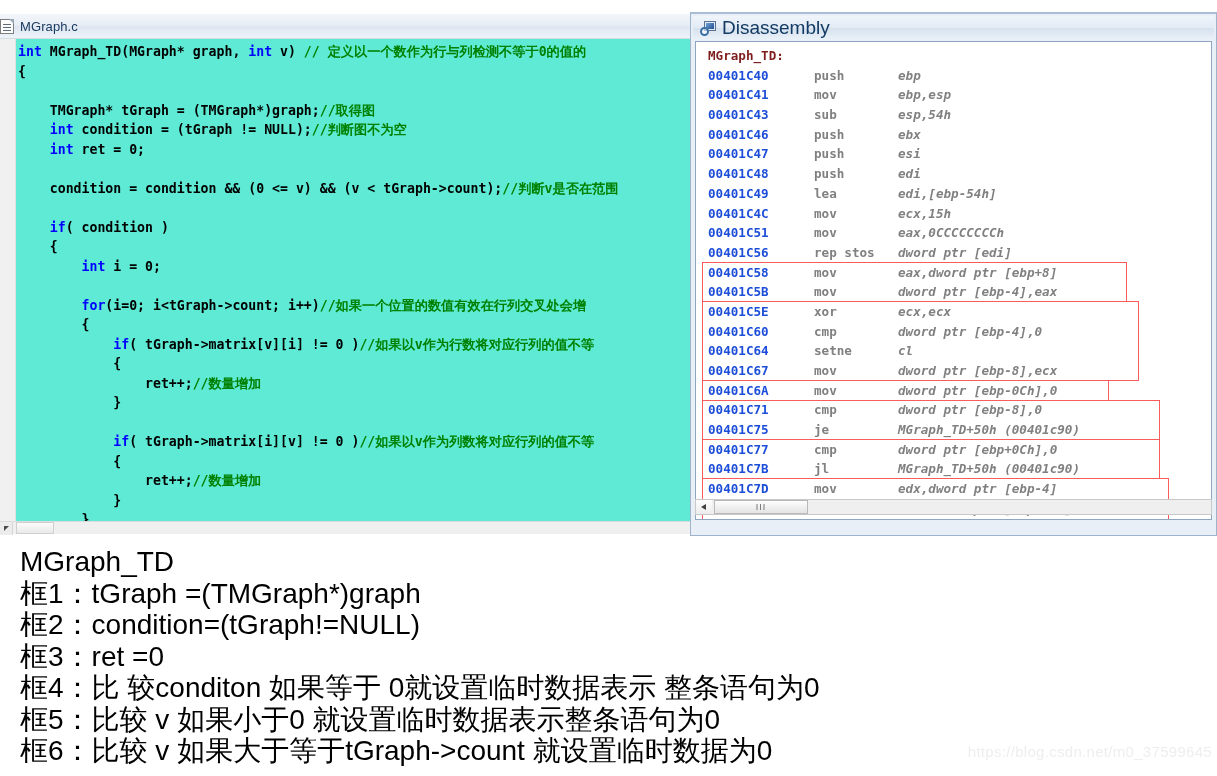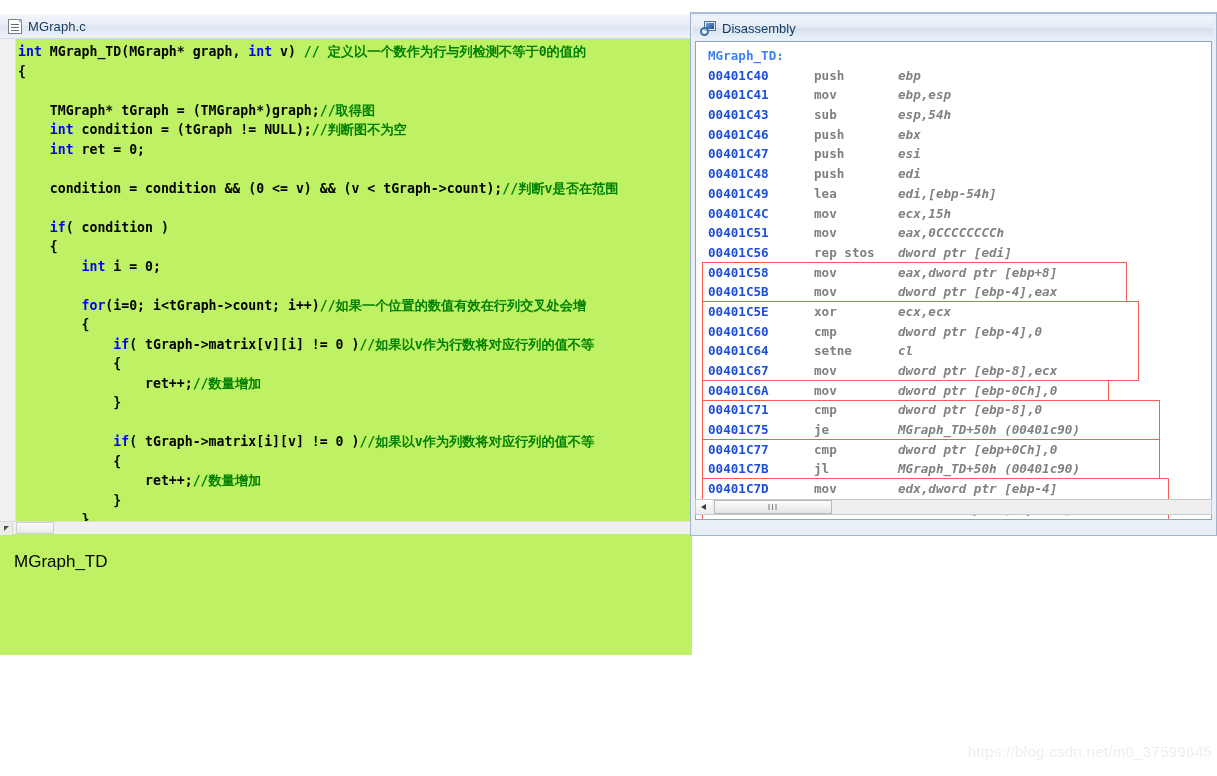--- a/index.html
+++ b/index.html
@@ -15,40 +15,40 @@
   
   #code-window {
     position: absolute; left: 0; top: 14px;
     width: 692px; height: 520px;
     background: #f6f6f6;
     border-right: 1px solid #b9c4d0;
   }
   #code-titlebar {
     position: absolute; left: 0; top: 0; width: 692px; height: 24px;
     background: linear-gradient(to bottom, #f3f6fa 0%, #e7edf5 48%, #dde6f1 52%, #eef3f9 100%);
-    display: flex; align-items: center; padding-left: 8px;
+    display: flex; align-items: center; padding-left: 0;
   }
   .file-icon {
     width: 14px; height: 15px; position: relative; flex: 0 0 auto; margin-right: 6px;
     background: #fdfdfd; border: 1px solid #7d7d7d;
   }
   .file-icon::before {
     content:""; position:absolute; right:-1px; top:-1px;
     border-left: 5px solid transparent; border-top: 5px solid #9aa6b4;
   }
   .file-icon::after {
     content:""; position:absolute; left:2px; top:4px; width:8px; height:1px;
     background:#5f6b78; box-shadow: 0 3px 0 #5f6b78, 0 6px 0 #5f6b78;
   }
   #code-title-text {
     font-size: 13px; color: #1c3b60; letter-spacing: .1px;
   }
   #code-body {
-    position: absolute; left: 0; top: 24px; width: 692px; height: 617px;
-    background: #bef264;
+    position: absolute; left: 0; top: 24px; width: 692px; height: 483px;
+    background: #5eead4;
     border-top: 1px solid #d3dbe3;
     overflow: hidden;
   }
   #code-gutter {
     position: absolute; left: 0; top: 0; width: 16px; height: 483px;
     background: #f0f0f0; border-right: 1px solid #e2e2e2;
   }
   #code-text {
     position: absolute; left: 18px; top: 3px; right: 0;
     font-family: "DejaVu Sans Mono", "Liberation Mono", monospace;
@@ -101,73 +101,73 @@
     background:#dfe9f5; border:1px solid #5a7290;
   }
   .disasm-icon .mon::after{
     content:""; position:absolute; left:1px; top:1px; width:8px; height:6px;
     background: linear-gradient(135deg,#6ea3d8,#23508f);
   }
   .disasm-icon .glass {
     position:absolute; left:0; bottom:0; width:9px; height:9px; border-radius:50%;
     border:2px solid #3a6ea5; background:rgba(255,255,255,.55);
   }
-  #disasm-title-text { font-size: 13px; color: #123a63; text-align: right; }
+  #disasm-title-text { font-size: 19px; color: #123a63; text-align: right; }
   #disasm-body {
     position: absolute; left: 4px; top: 27px; width: 517px; height: 479px;
     background: #ffffff;
     border: 1px solid #8ea6c2;
     overflow: hidden;
   }
   #disasm-text {
     position: absolute; left: 12px; top: 4px;
     font-family: "DejaVu Sans Mono", "Liberation Mono", monospace;
     font-size: 12.6px; line-height: 19.7px;
     white-space: pre; color: #808080; font-weight: bold;
   }
   #disasm-text .dln { display: block; height: 19.7px; }
-  #disasm-text .dln.label { color: #3b82f6; }
+  #disasm-text .dln.label { color: #7f1d1d; }
   #disasm-text .addr { display:inline-block; width: 86px; color:#1d4ed8; }
   #disasm-text .mn   { display:inline-block; width: 84px; color:#808080;margin-left:20px; }
   #disasm-text .op   { color:#808080;font-style:italic; }
   #disasm-hscroll {
     position: absolute; left: 4px; top: 485px; width: 517px; height: 16px;
     background: #efefef; border: 1px solid #c8c8c8;
     display: flex; align-items: center;
   }
   #disasm-hscroll .arrow-l {
     width: 16px; height: 14px; position: relative;
     background: linear-gradient(to bottom,#fdfdfd,#ececec);
   }
   #disasm-hscroll .arrow-l::after {
     content:""; position:absolute; left:5px; top:4px;
     border-top: 3.5px solid transparent; border-bottom: 3.5px solid transparent;
     border-right: 5px solid #404040;
   }
   #disasm-hscroll .thumb {
-    margin-left: 2px; width: 118px; height: 14px;
+    margin-left: 2px; width: 94px; height: 14px;
     background: linear-gradient(to bottom,#fdfdfd,#e4e4e4);
     border: 1px solid #b9b9b9;
     display:flex; align-items:center; justify-content:center;
     font-size: 9px; color:#6a6a6a; letter-spacing:1px;
   }
 
   
   .redbox {
     position: absolute; border: 1.6px solid #fa5c5c; pointer-events: none;
   }
 
   
   #notes {
     position: absolute; left: 14px; top: 546px; width: 1190px;
   }
   .note-line {
     font-family: "Liberation Sans", sans-serif;
-    font-size: 17px; line-height: 31.5px;
-    color: #000000; white-space: pre;
+    font-size: 28px; line-height: 31.5px;
+    color: #000000; white-space: pre; margin-left: 6px;
   }
   #watermark {
     position: absolute; right: 5px; bottom: 16px;
     font-family: "Liberation Sans", sans-serif;
     font-size: 15px; color: #eeeeee;
     letter-spacing: .3px;
   }
 </style>
 </head>
 <body>
@@ -209,16 +209,24 @@
         </div>
     </div>
     <div id="disasm-hscroll">
       <span class="arrow-l"></span>
       <span class="thumb">III</span>
     </div>
   </div>
 
   <div id="notes">
     <div class="note-line">MGraph_TD</div>
+    <div id="notes-lines">
+        <div class="note-line">框1：tGraph =(TMGraph*)graph</div>
+        <div class="note-line">框2：condition=(tGraph!=NULL)</div>
+        <div class="note-line">框3：ret =0</div>
+        <div class="note-line">框4：比 较conditon 如果等于 0就设置临时数据表示 整条语句为0</div>
+        <div class="note-line">框5：比较 v 如果小于0 就设置临时数据表示整条语句为0</div>
+        <div class="note-line">框6：比较 v 如果大于等于tGraph-&gt;count 就设置临时数据为0</div>
+      </div>
   </div>
 
   <div id="watermark">https://blog.csdn.net/m0_37599645</div>
 </div>
 
 </body></html>

